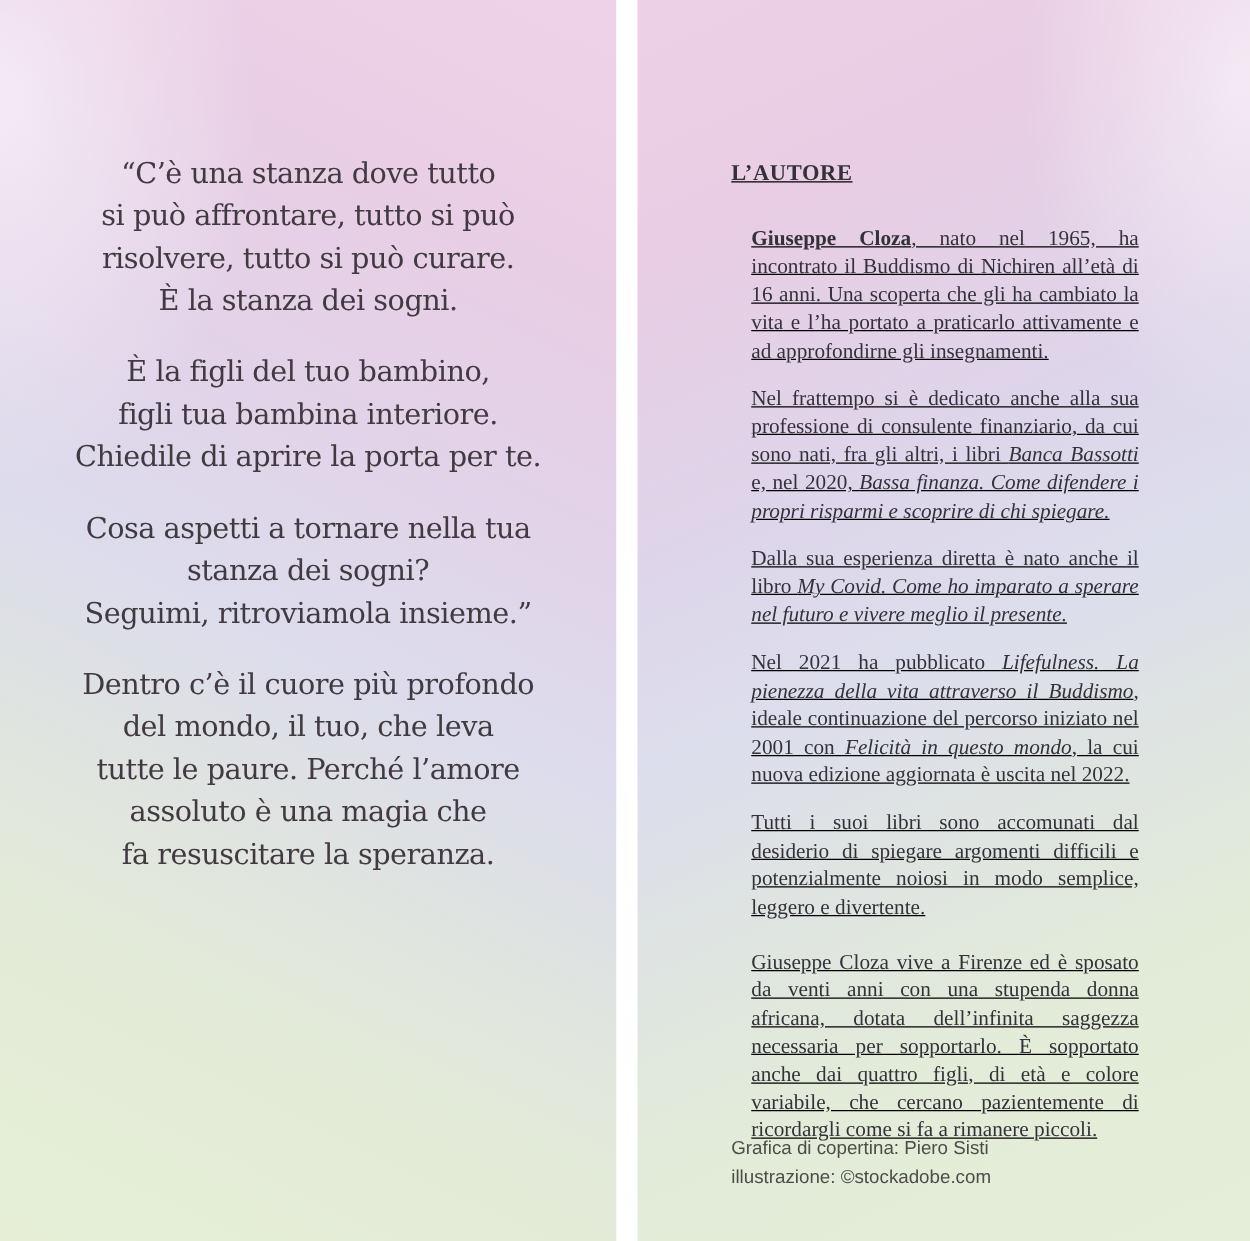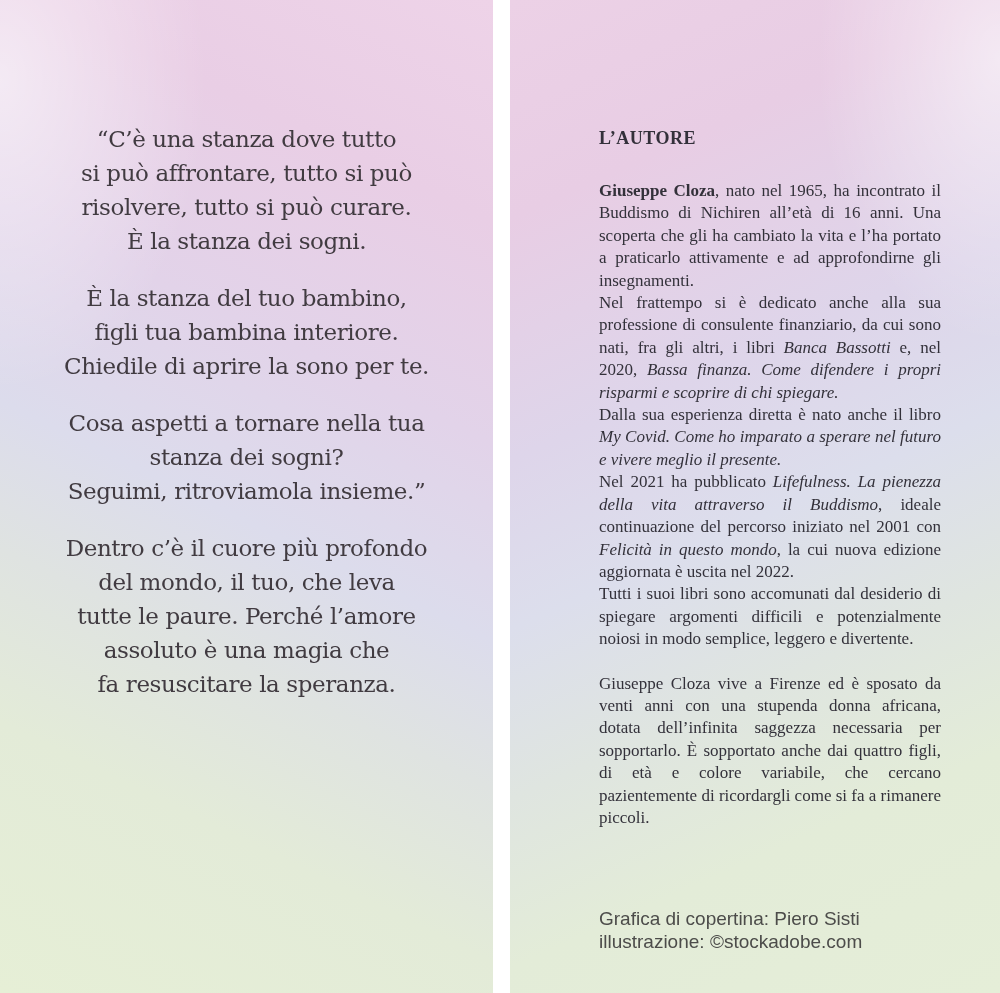--- a/index.html
+++ b/index.html
@@ -57,71 +57,71 @@
     line-height: 34px;
     letter-spacing: -0.4px;
     color: #413b41;
   }
   .stanza { margin: 0 0 23px 0; }
   .qline { white-space: nowrap; }
 
   
   .author-col {
     position: absolute;
-    left: 89px; top: 0;
-    width: 342px; height: 993px;
+    left: 75px; top: 0;
+    width: 342px; height: 993px; text-decoration: underline;
   }
   .author-heading {
     margin: 0; padding-top: 126px;
     font-family: "Liberation Serif", serif;
     font-weight: bold;
     font-size: 18px;
     line-height: 24px;
     letter-spacing: 0.5px;
     color: #33303a;
   }
   .bio {
     margin-top: 30px;
     font-family: "Liberation Serif", serif;
     font-size: 17px;
     line-height: 22.4px;
     color: #33313a;
     text-align: justify;
   }
-  .bio p { margin: 0; }
+  .bio p { margin: 16px; }
   .bio p.spaced { margin-top: 22px; }
   .bio .italic { font-style: italic; }
   .bio .bold { font-weight: bold; }
 
   .credits {
     position: absolute;
     left: 0; bottom: 40px;
     font-family: "Liberation Sans", sans-serif;
-    font-size: 19px;
+    font-size: 15px;
     line-height: 23px;
     color: #4c4c4a;
   }
 </style>
 </head>
 <body>
 
 <div class="spread">
 
   <section class="flap left-flap">
     <div class="quote" id="quote">
         <div class="stanza">
           <div class="qline">“C’è una stanza dove tutto</div>
           <div class="qline">si può affrontare, tutto si può</div>
           <div class="qline">risolvere, tutto si può curare.</div>
           <div class="qline">È la stanza dei sogni.</div>
         </div>
         <div class="stanza">
-          <div class="qline">È la stanza del tuo bambino,</div>
+          <div class="qline">È la figli del tuo bambino,</div>
           <div class="qline">figli tua bambina interiore.</div>
-          <div class="qline">Chiedile di aprire la sono per te.</div>
+          <div class="qline">Chiedile di aprire la porta per te.</div>
         </div>
         <div class="stanza">
           <div class="qline">Cosa aspetti a tornare nella tua</div>
           <div class="qline">stanza dei sogni?</div>
           <div class="qline">Seguimi, ritroviamola insieme.”</div>
         </div>
         <div class="stanza">
           <div class="qline">Dentro c’è il cuore più profondo</div>
           <div class="qline">del mondo, il tuo, che leva</div>
           <div class="qline">tutte le paure. Perché l’amore</div>

